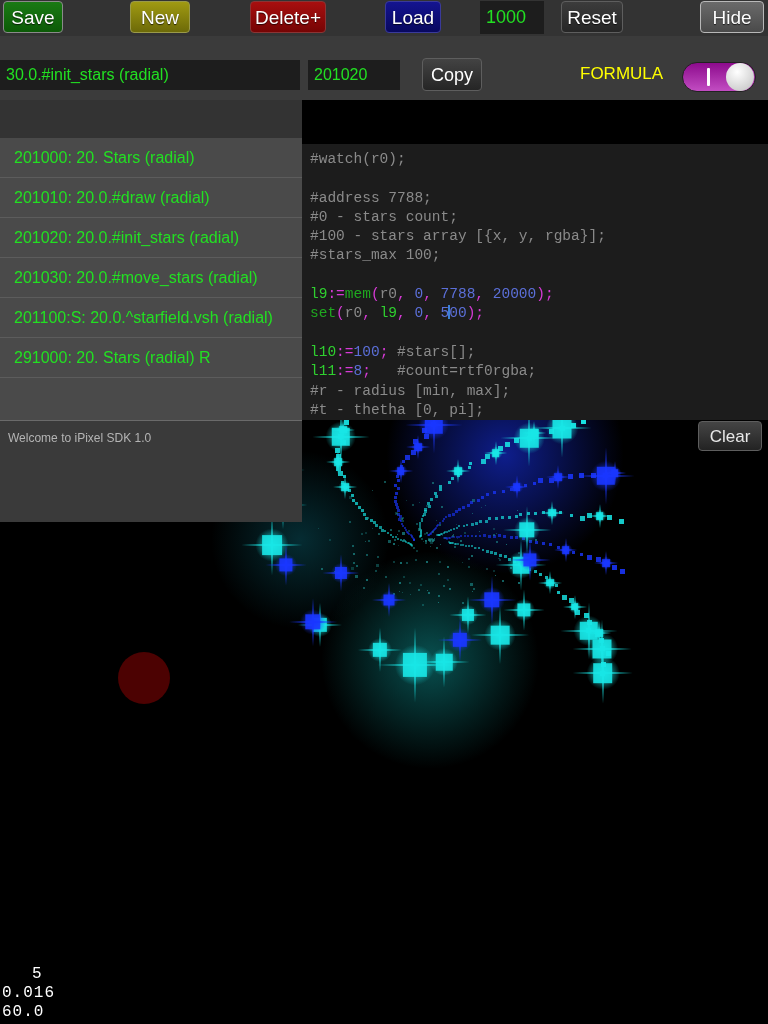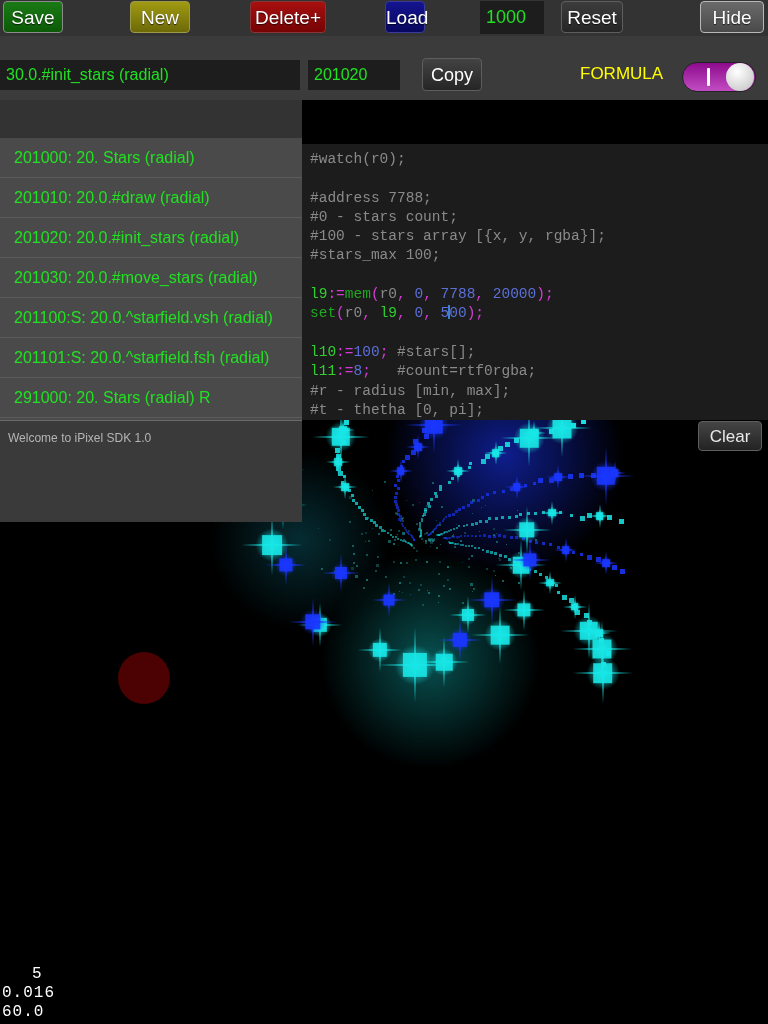--- a/index.html
+++ b/index.html
@@ -23,21 +23,21 @@
   #ui-overlay{position:absolute;left:0;top:0;width:768px;height:521px;}
 
   
   .toolbar{position:absolute;left:0;top:0;width:768px;height:36px;background:#333333;}
   .tbtn{position:absolute;top:1px;height:32px;border-radius:4px;color:#fff;
         font-size:19px;line-height:32px;text-align:center;box-sizing:border-box;
         text-shadow:0 1px 1px rgba(0,0,0,.7);}
   .b-save{left:3px;width:60px;background:linear-gradient(#1a7a14,#0c5a07);border:1px solid #8a8a8a;}
   .b-new {left:130px;width:60px;background:linear-gradient(#a09a12,#6d6a08);border:1px solid #9a9a4a;}
   .b-del {left:250px;width:76px;background:linear-gradient(#a80f0f,#760404);border:1px solid #8a3535;}
-  .b-load{left:385px;width:40px;background:linear-gradient(#141490,#08085f);border:1px solid #3a3a9a;}
+  .b-load{left:385px;width:56px;background:linear-gradient(#141490,#08085f);border:1px solid #3a3a9a;}
   .b-reset{left:561px;width:62px;background:linear-gradient(#3c3c3c,#262626);border:1px solid #5e5e5e;}
   .b-hide{left:700px;width:64px;background:linear-gradient(#6a6a6a,#4a4a4a);border:1px solid #b8b8b8;}
   .num-field{position:absolute;left:480px;top:1px;width:64px;height:33px;background:#1d1d1d;
         color:#22e022;font-size:18px;line-height:33px;padding-left:6px;box-sizing:border-box;}
 
   
   .row2{position:absolute;left:0;top:36px;width:768px;height:64px;background:#3b3b3b;}
   .f-name{position:absolute;left:0;top:24px;width:300px;height:30px;background:#1d1d1d;
         color:#22e022;font-size:16px;line-height:30px;padding-left:6px;box-sizing:border-box;
         white-space:nowrap;overflow:hidden;}
@@ -850,21 +850,20 @@
 
   <div class="list-head"></div>
 
 
   <div class="list" id="object-list">
       <div class="list-item"><span>201000: 20. Stars (radial)</span></div>
       <div class="list-item"><span>201010: 20.0.#draw (radial)</span></div>
       <div class="list-item"><span>201020: 20.0.#init_stars (radial)</span></div>
       <div class="list-item"><span>201030: 20.0.#move_stars (radial)</span></div>
       <div class="list-item"><span>201100:S: 20.0.^starfield.vsh (radial)</span></div>
-      <div class="list-item"><span>201101:S: 20.0.^starfield.fsh (radial)</span></div>
       <div class="list-item"><span>291000: 20. Stars (radial) R</span></div>
     </div>
 
   <div class="statusbar">
     <div class="status-text">Welcome to iPixel SDK 1.0</div>
   </div>
 
   <div class="editor">
     <pre class="code" id="code-body"><span style="color:#8a8a8a">#watch(r0);</span>
 

